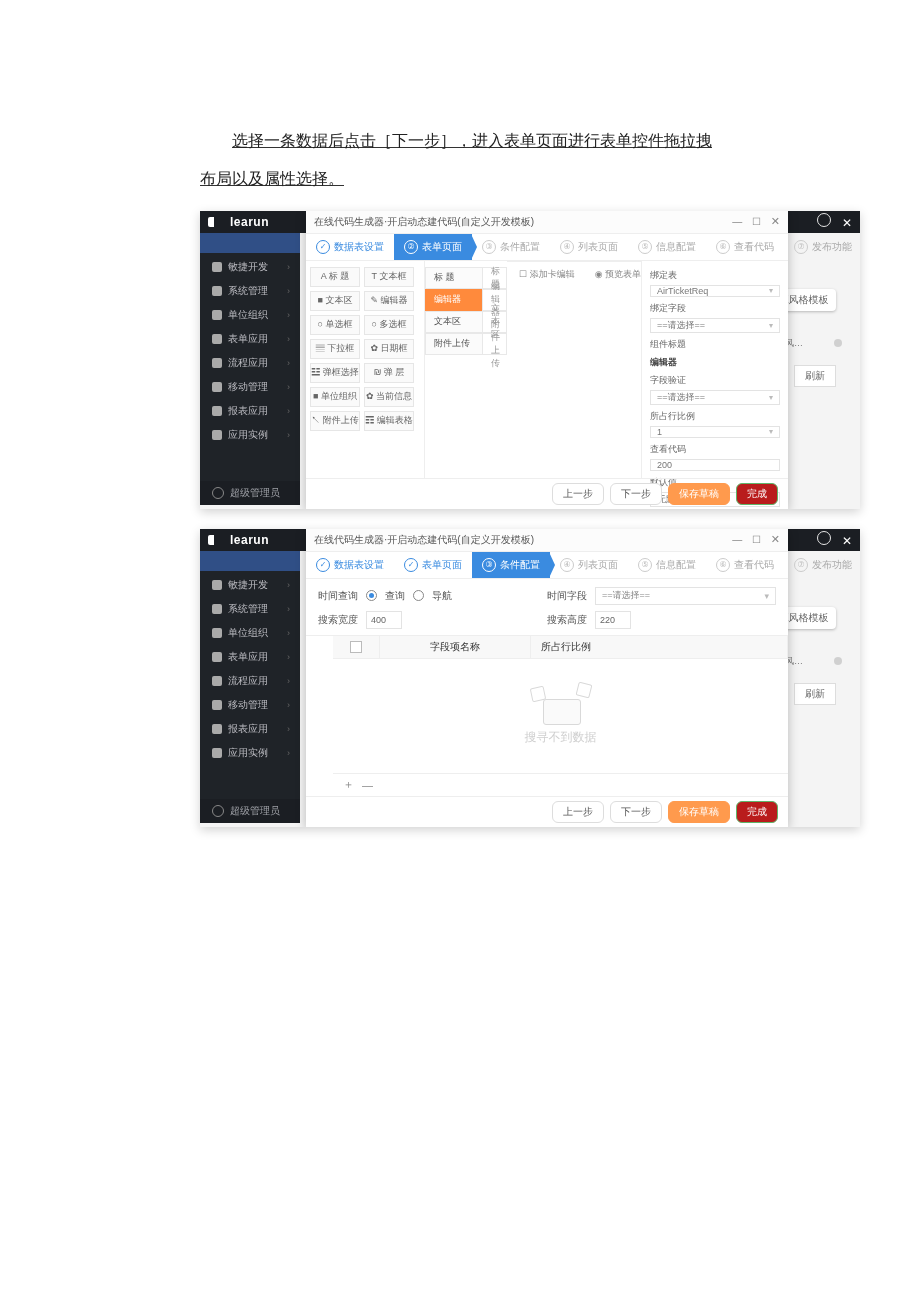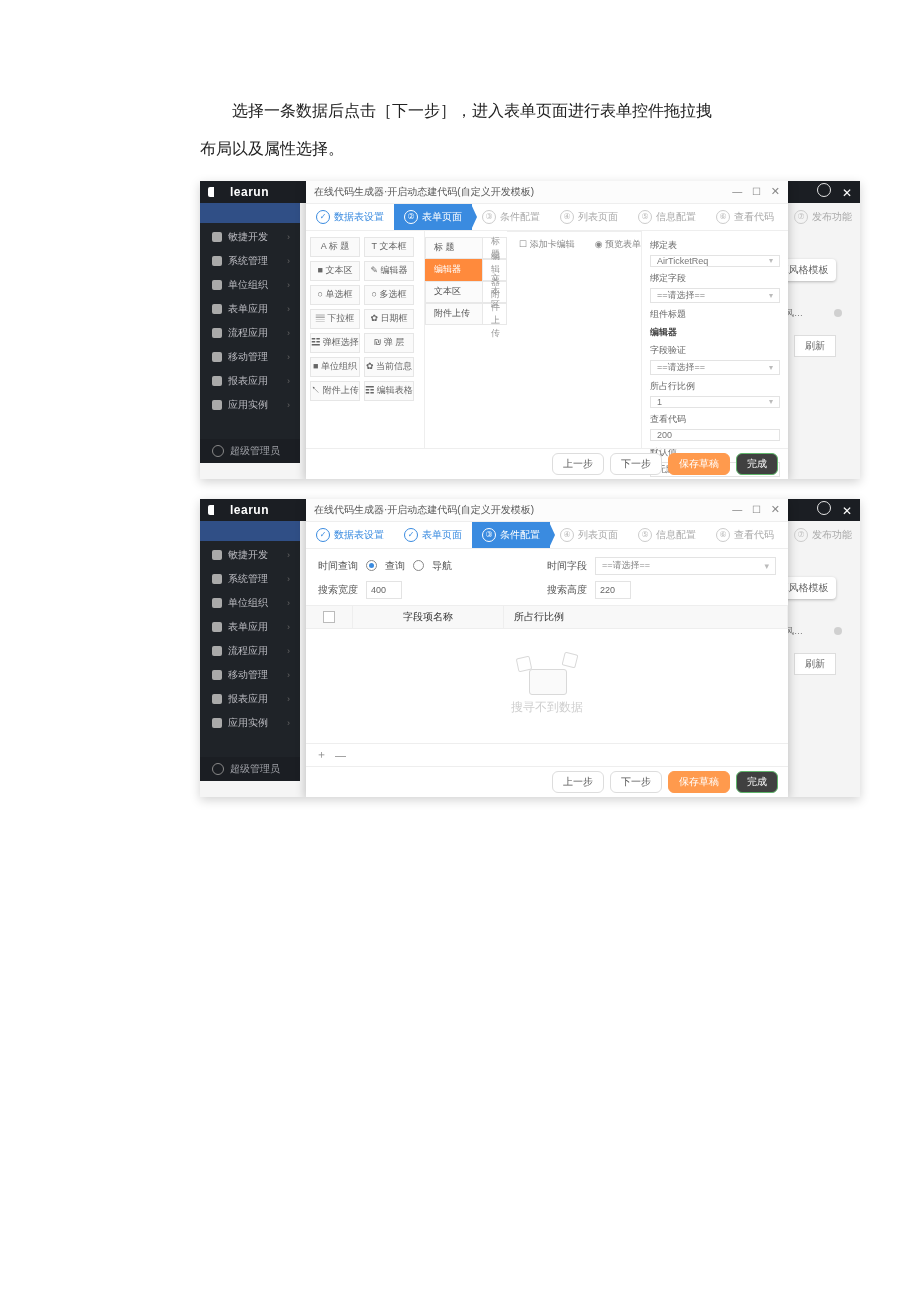--- a/index.html
+++ b/index.html
@@ -7,21 +7,22 @@
     margin: 0;
     background: #fff;
     color: #333;
     font-size: 13px;
   }
   .page {
     width: 760px;
     min-height: 1301px;
     margin: 0 auto;
     box-sizing: border-box;
-    padding: 76px 120px 40px 120px;
+    padding: 106px 120px 40px 120px;
+    text-decoration: underline;
   }
   .prose {
     font-size: 16px;
     line-height: 2.4;
     text-indent: 2em;
     margin-bottom: 12px;
     color: #222;
   }
   .app-shot {
     margin: 6px auto 20px auto;
@@ -40,21 +41,21 @@
     justify-content: space-between;
   }
   .brand { display: flex; align-items: center; gap: 6px; font-weight: bold; letter-spacing: .5px; }
   .brand-logo {
     width: 16px; height: 10px; background: linear-gradient(90deg,#fff 40%, transparent 40%);
     border-radius: 2px;
   }
   .user-icon { width: 12px; height: 12px; border-radius: 50%; border: 1.5px solid #e5e5e5; display:inline-block; }
 
   .sidebar-dark {
-    position: absolute; left: 0; top: 22px; bottom: 16px;
+    position: absolute; left: 0; top: 22px; bottom: 4px;
     width: 100px; background: #1f2328; color: #bcbcc2;
   }
   .sidebar-dark .search {
     height: 20px; background: #304f86; margin-bottom: 2px;
   }
   .side-item {
     display: flex; align-items: center; justify-content: space-between;
     padding: 5px 10px 5px 12px; font-size: 10px;
   }
   .side-ico {
@@ -199,21 +200,21 @@
     display: flex; align-items: center; justify-content: flex-end;
     padding-right: 10px; gap: 6px; font-size: 10px;
   }
   .btn {
     height: 20px; padding: 0 10px; border: 1px solid #ddd;
     background: #fff; color: #555;
     display: inline-flex; align-items: center; justify-content: center;
     border-radius: 6px;
   }
   .btn.warn { background: #ff9a4d; color: #fff; border-color: #ff9a4d; }
-  .btn.ok { background: #404040; color: #fff; border-color: #5fb56a; }
+  .btn.ok { background: #b91c1c; color: #fff; border-color: #5fb56a; }
 
   
   .cond-form {
     display: flex; flex-wrap: wrap; padding: 8px 12px 6px 12px;
     font-size: 10px; color: #555; gap: 6px 0;
     border-bottom: 1px solid #eee;
   }
   .cond-row { width: 50%; display: flex; align-items: center; gap: 8px; }
   .radio {
     width: 9px; height: 9px; border-radius: 50%;
@@ -258,21 +259,21 @@
   }
   .empty-box .flap {
     position: absolute; transform: rotate(-12deg);
     width: 12px; height: 12px; border: 1.5px solid #d9d9d9; border-radius: 2px;
     background: #fff;
   }
   .empty-box .f1 { left: -2px; top: 2px; }
   .empty-box .f2 { right: -2px; top: -2px; transform: rotate(14deg); }
   .empty-text { font-size: 12px; }
 
-  .cond-body { flex: 1; display: flex; flex-direction: column; min-height: 0; }
+  .cond-body { flex: 1; display: flex; flex-direction: column; min-height: 0; margin-left: 27px; }
   .cond-toolbar {
     height: 22px; display: flex; align-items: center;
     padding-left: 10px; font-size: 11px; color: #888; gap: 8px;
     border-top: 1px solid #eee;
   }
   .chk-square {
     width: 10px; height: 10px; border: 1px solid #bbb; background: #fff;
   }
 </style>
 </head>

